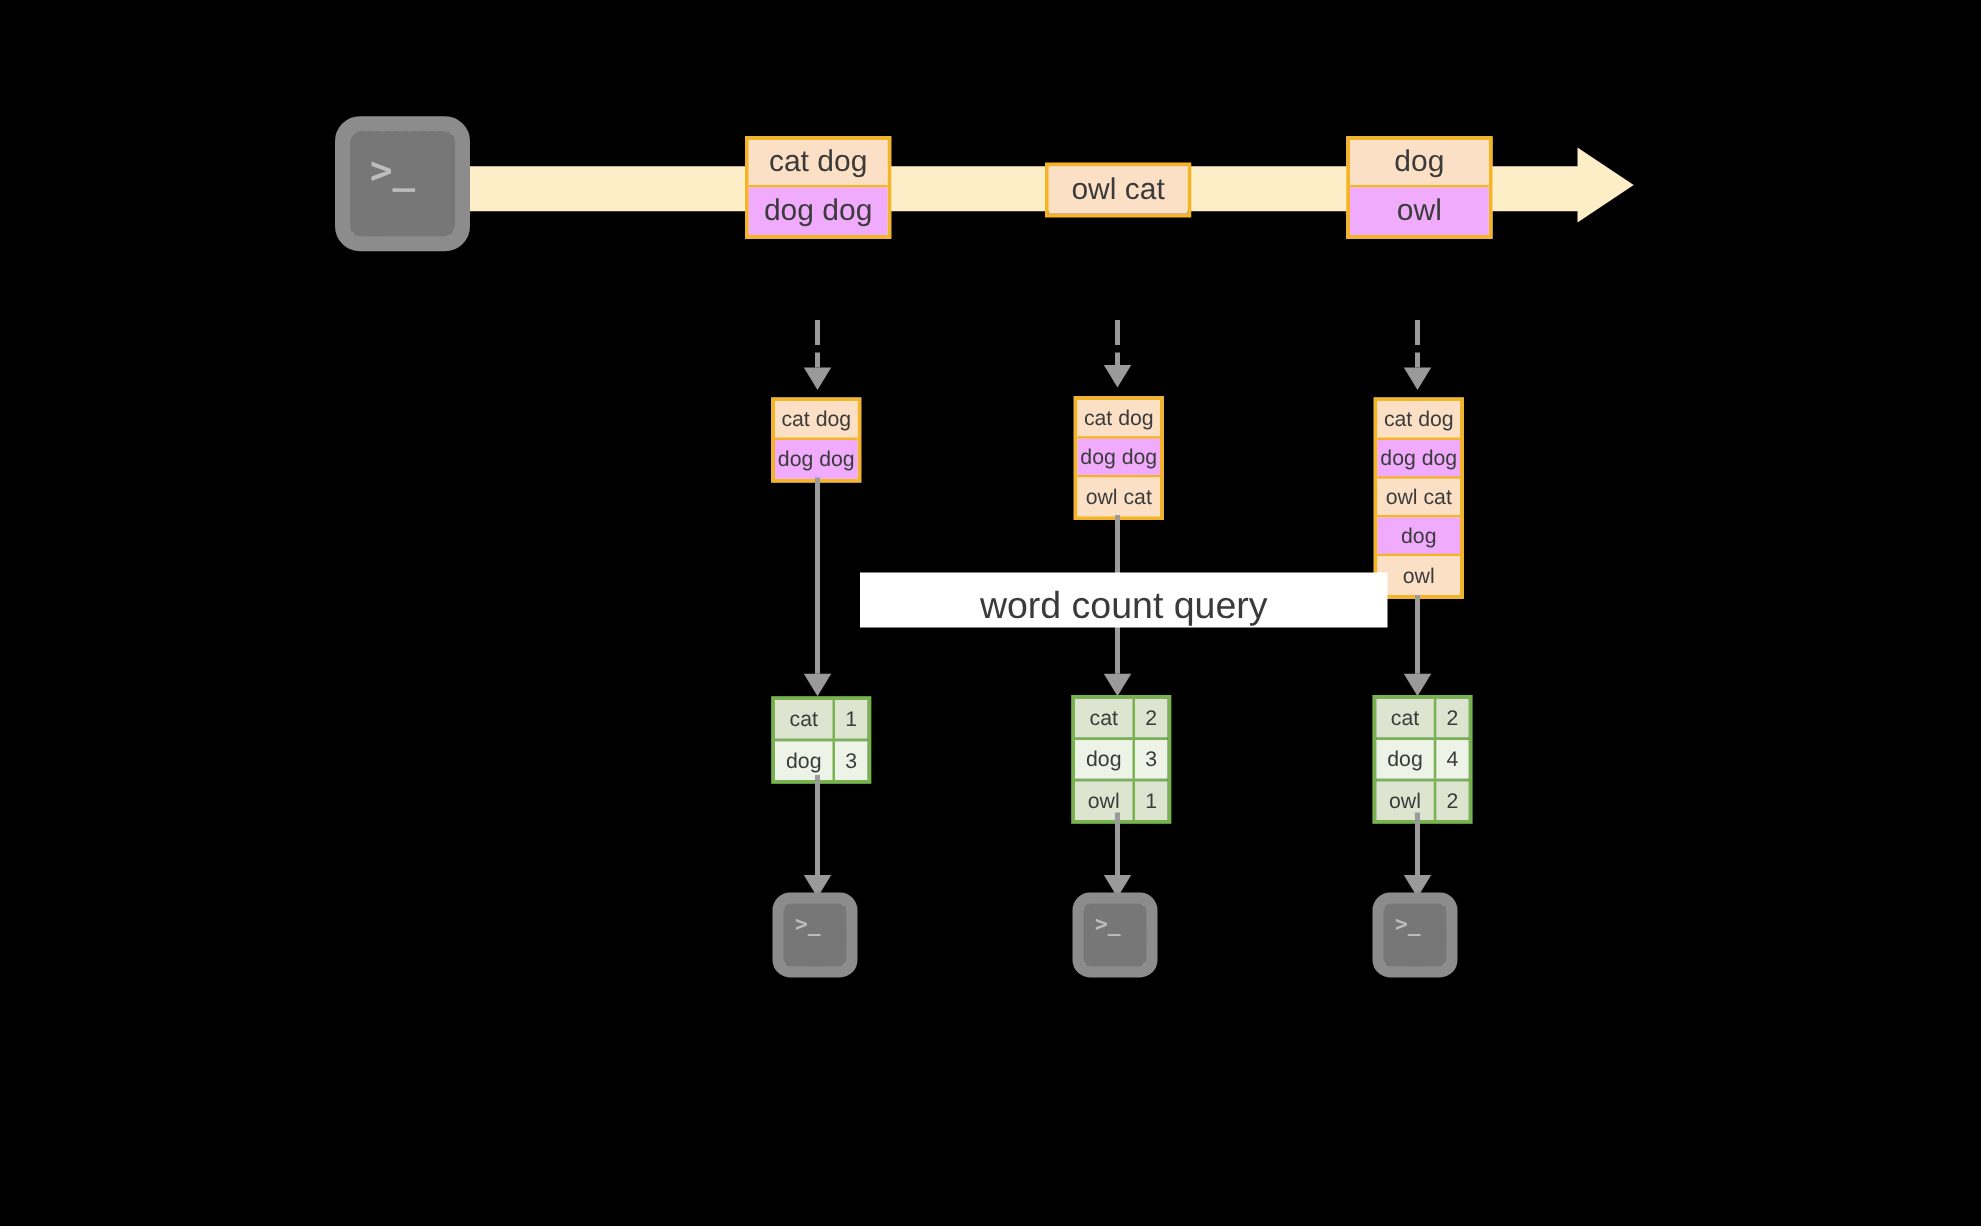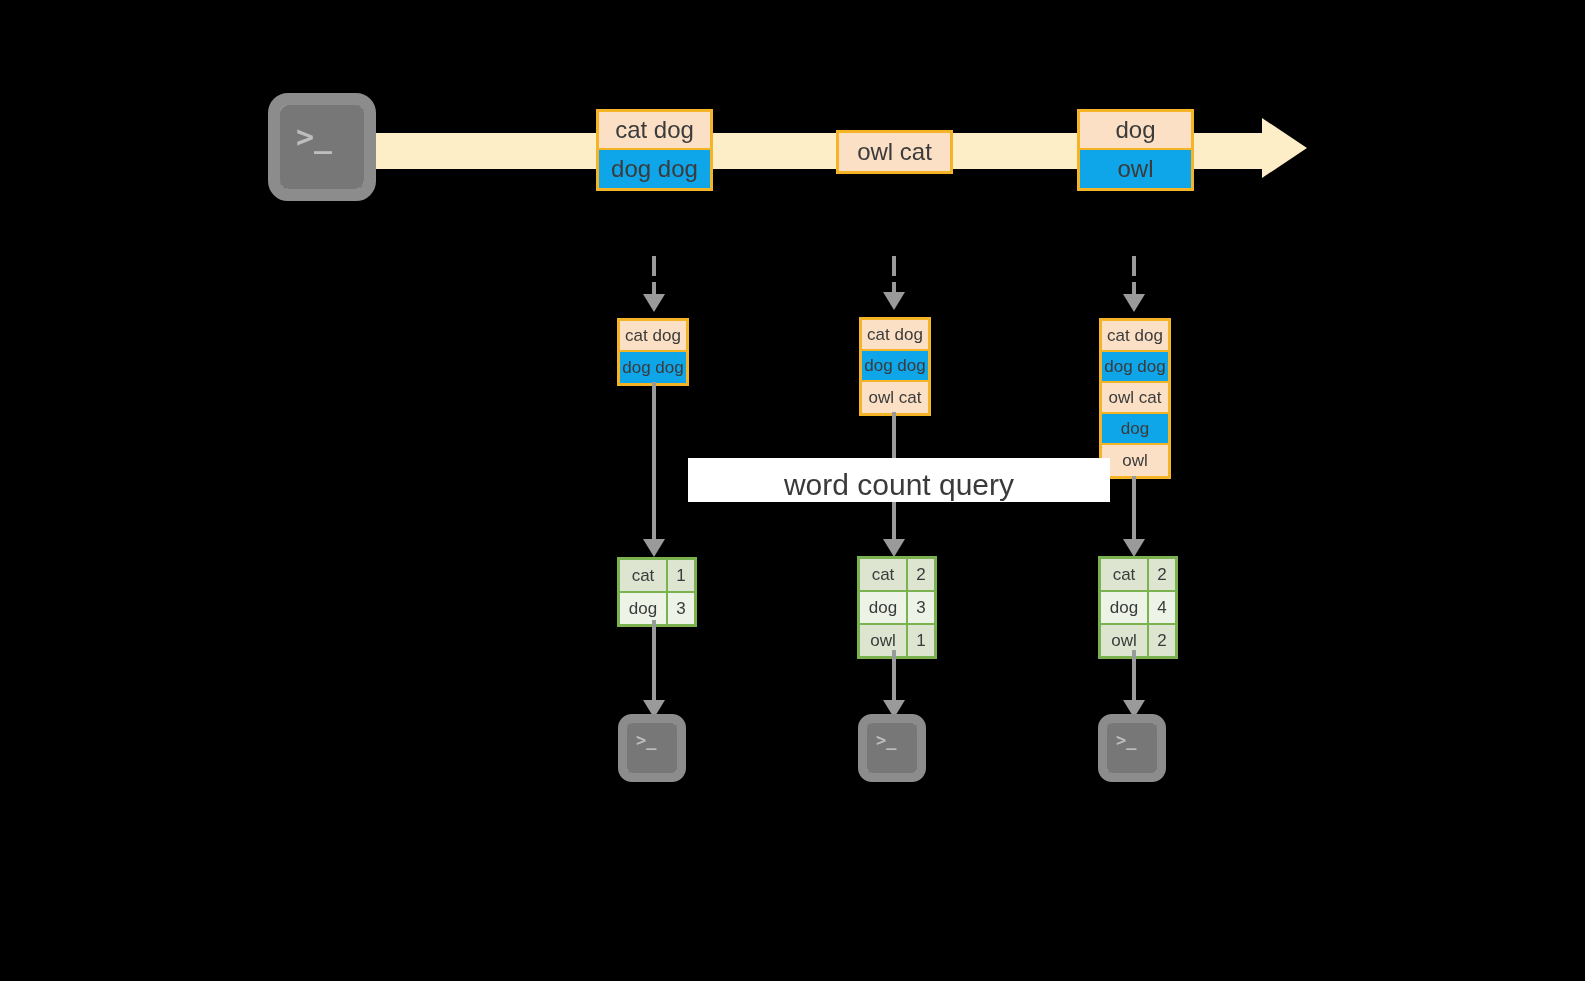--- a/index.html
+++ b/index.html
@@ -88,21 +88,21 @@
     background: #fdf2e7;
     display: flex;
     flex-direction: column;
   }
   .rec .cell {
     box-sizing: border-box;
     display: flex;
     align-items: center;
     justify-content: center;
     color: #3b3b3b;
-    background: #0ea5e9;
+    background: #f0abfc;
     border-bottom: 2px solid #f5b426;
     white-space: nowrap;
   }
   .rec .cell:last-child { border-bottom: none; }
   .rec .cell.shade { background: #fbe0c6; }
 
   
   .rec.top .cell { height: 38px; font-size: 24px; }
   
   .rec.mid .cell { height: 31px; font-size: 17px; }

